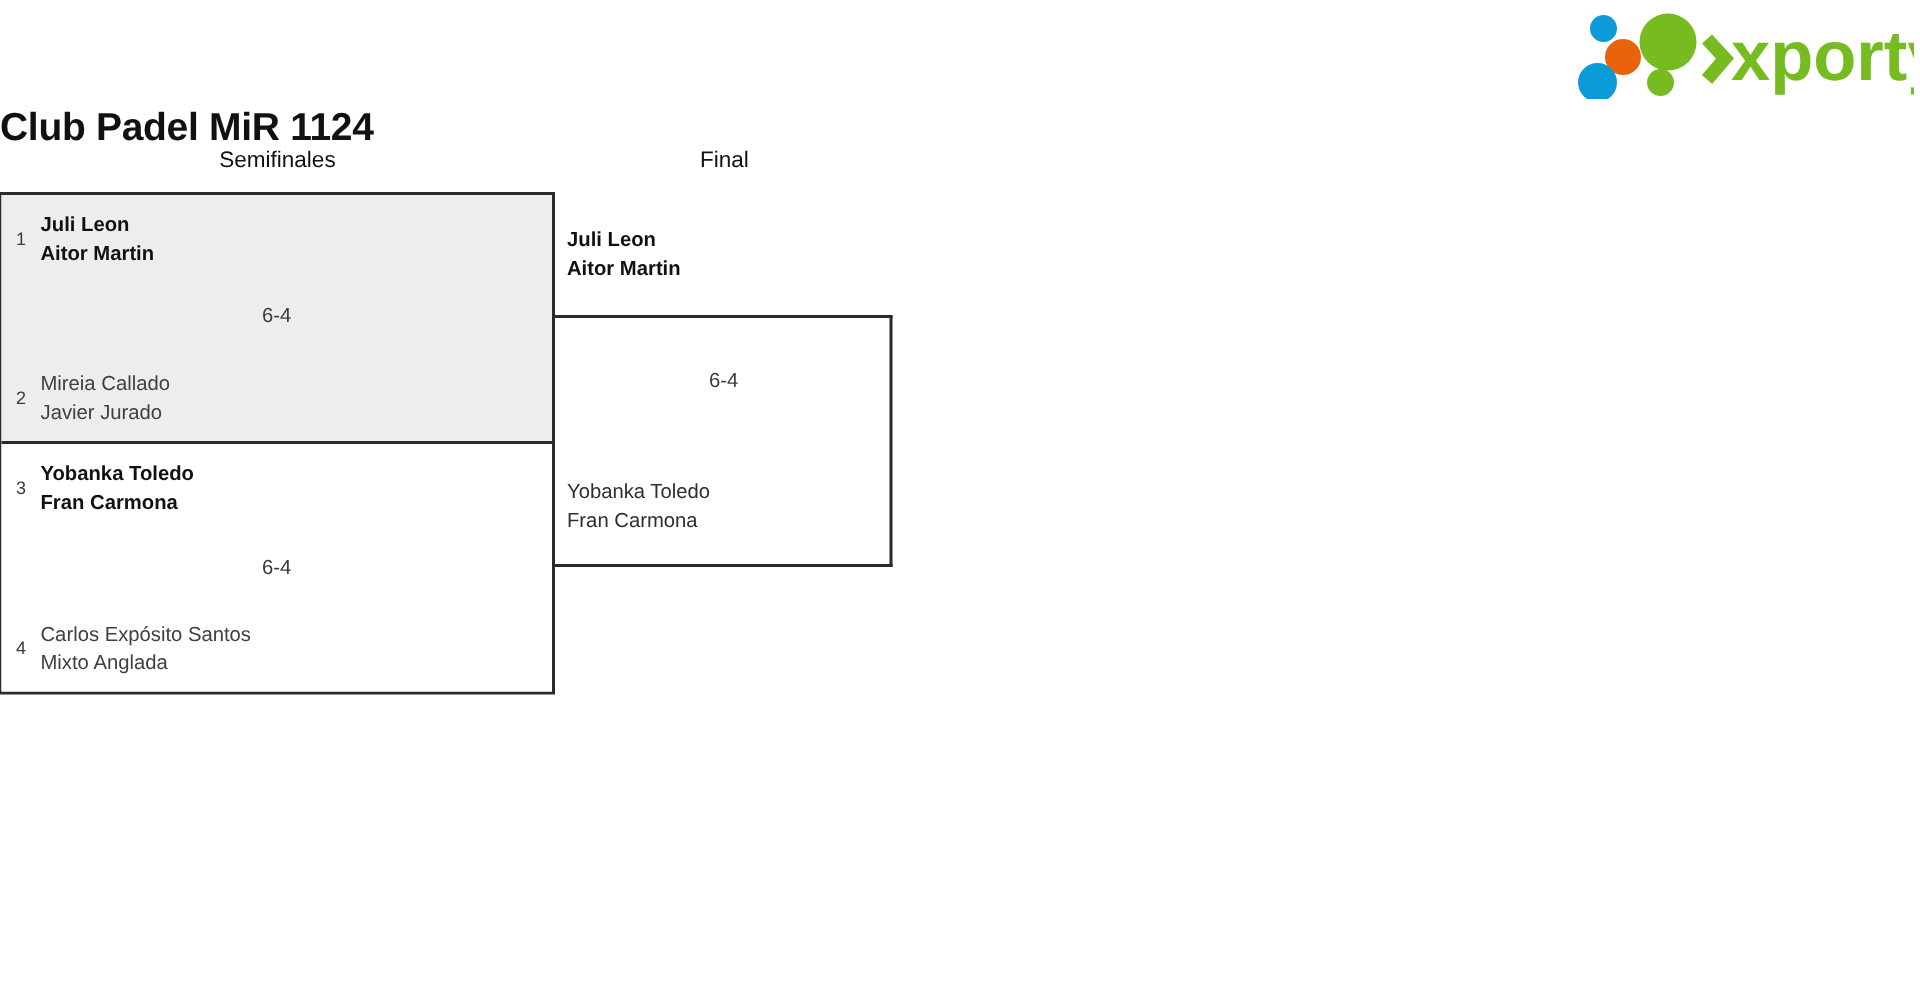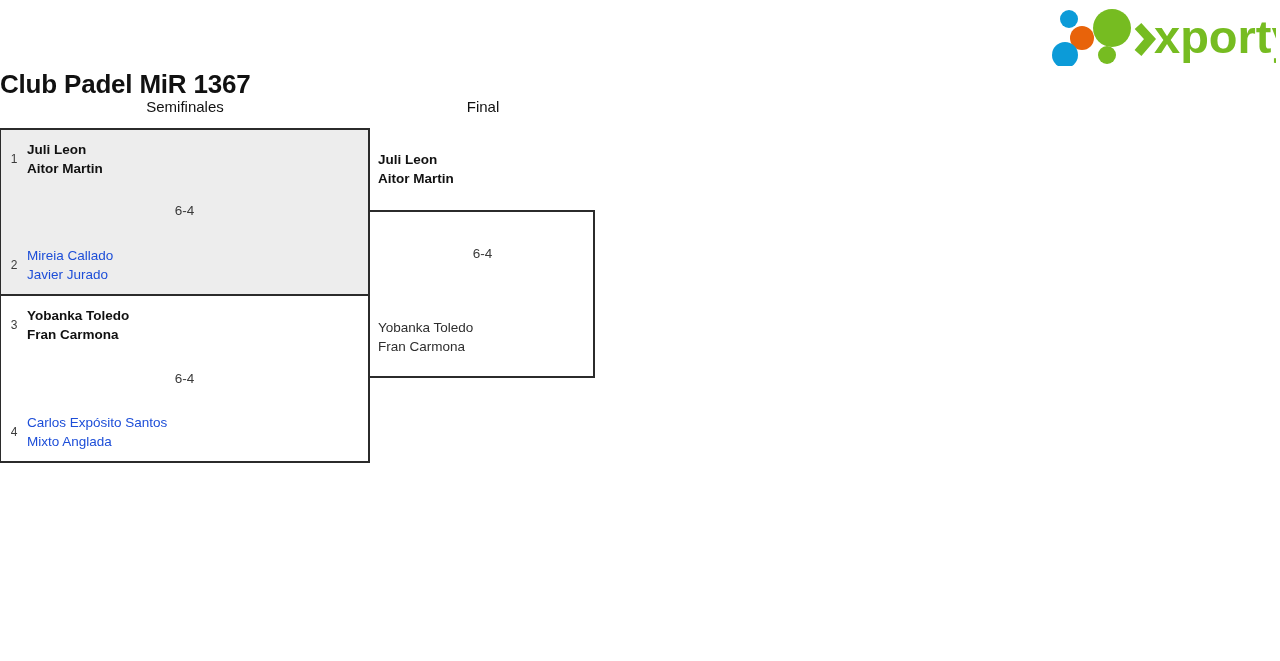--- a/index.html
+++ b/index.html
@@ -52,21 +52,21 @@
     display: flex; align-items: center;
   }
   .team-row.top    { top: 10px; }
   .team-row.bottom { bottom: 10px; }
 
   .seed {
     width: 26px; flex: 0 0 26px; text-align: center;
     font-size: 12px; color: #3b3b3b; line-height: 14px;
   }
   .names {
-    font-size: 13.5px; line-height: 19px; color: #1d4ed8;
+    font-size: 13.5px; line-height: 19px; color: #404040;
     white-space: pre-line;
   }
   .names.winner { font-weight: bold; color: #111111; }
 
   .score {
     position: absolute; left: 0; width: 100%;
     top: 50%; transform: translateY(-50%);
     text-align: center; font-size: 13.5px; color: #3a3a3a;
   }
   .sf-match.m1 .score { margin-top: -2px; }
@@ -93,21 +93,21 @@
     width: 225px; text-align: center;
     font-size: 13.5px; color: #3a3a3a;
   }
 </style>
 </head>
 <body>
 
 <div class="page">
 
   <div class="title-block">
-    <span class="title-line">Club Padel MiR 1367</span>
+    <span class="title-line">Club Padel MiR 1124</span>
     <span class="title-line">Fase Final. Mixto B</span>
   </div>
 
   <div class="logo">
     <svg width="226" height="60" viewBox="0 0 226 60" xmlns="http://www.w3.org/2000/svg">
       <circle cx="19" cy="13" r="9" fill="#0c9bd8"></circle>
       <circle cx="32" cy="32" r="12" fill="#e8630a"></circle>
       <circle cx="15" cy="49" r="13" fill="#0c9bd8"></circle>
       <circle cx="62" cy="22" r="19" fill="#76bc21"></circle>
       <circle cx="57" cy="49" r="9" fill="#76bc21"></circle>

